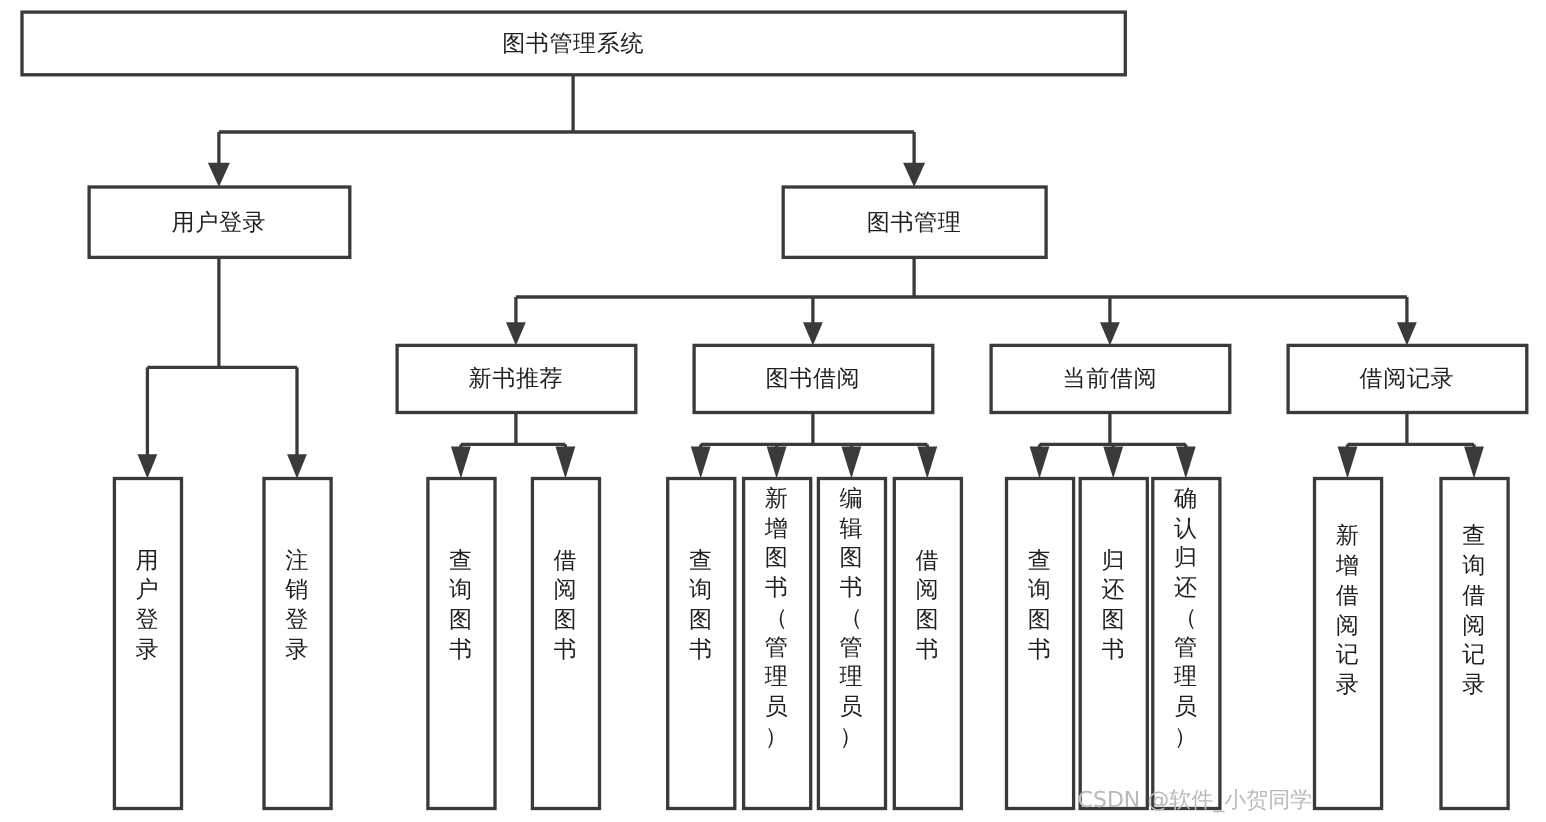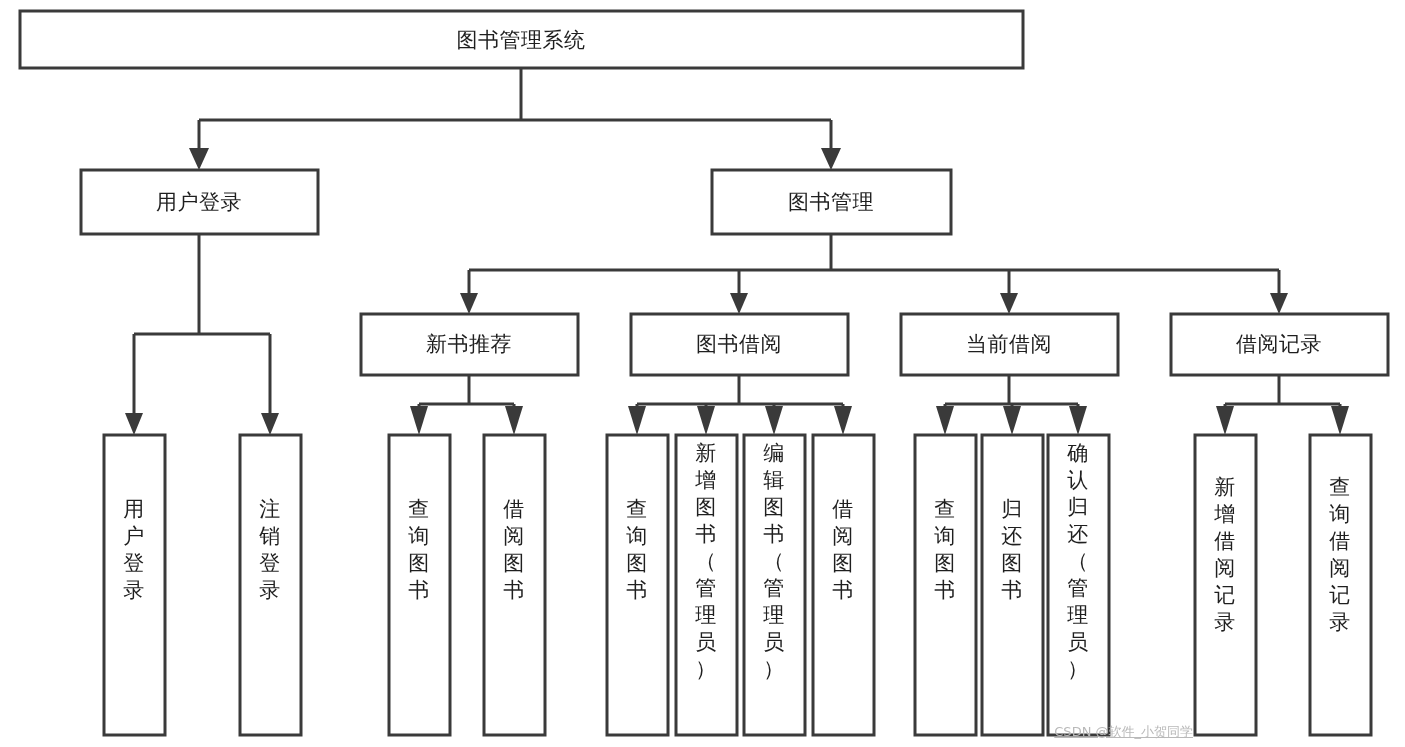--- a/index.html
+++ b/index.html
@@ -56,25 +56,24 @@
   }
   .arrow-head {
     fill: #3a3a3a;
     stroke: none;
   }
   .watermark {
     position: absolute;
     right: 8px;
     bottom: 6px;
     font-family: "DejaVu Sans", "Liberation Sans", sans-serif;
-    font-size: 13px;
+    font-size: 20px;
     color: #b9b9b9;
     white-space: nowrap;
     user-select: none;
-    text-decoration: underline;
   }
 </style>
 </head>
 <body>
 
 <div id="diagram-root">
 
   <svg class="diagram-canvas" viewBox="0 0 1405 747" xmlns="http://www.w3.org/2000/svg">
 
     <g>

